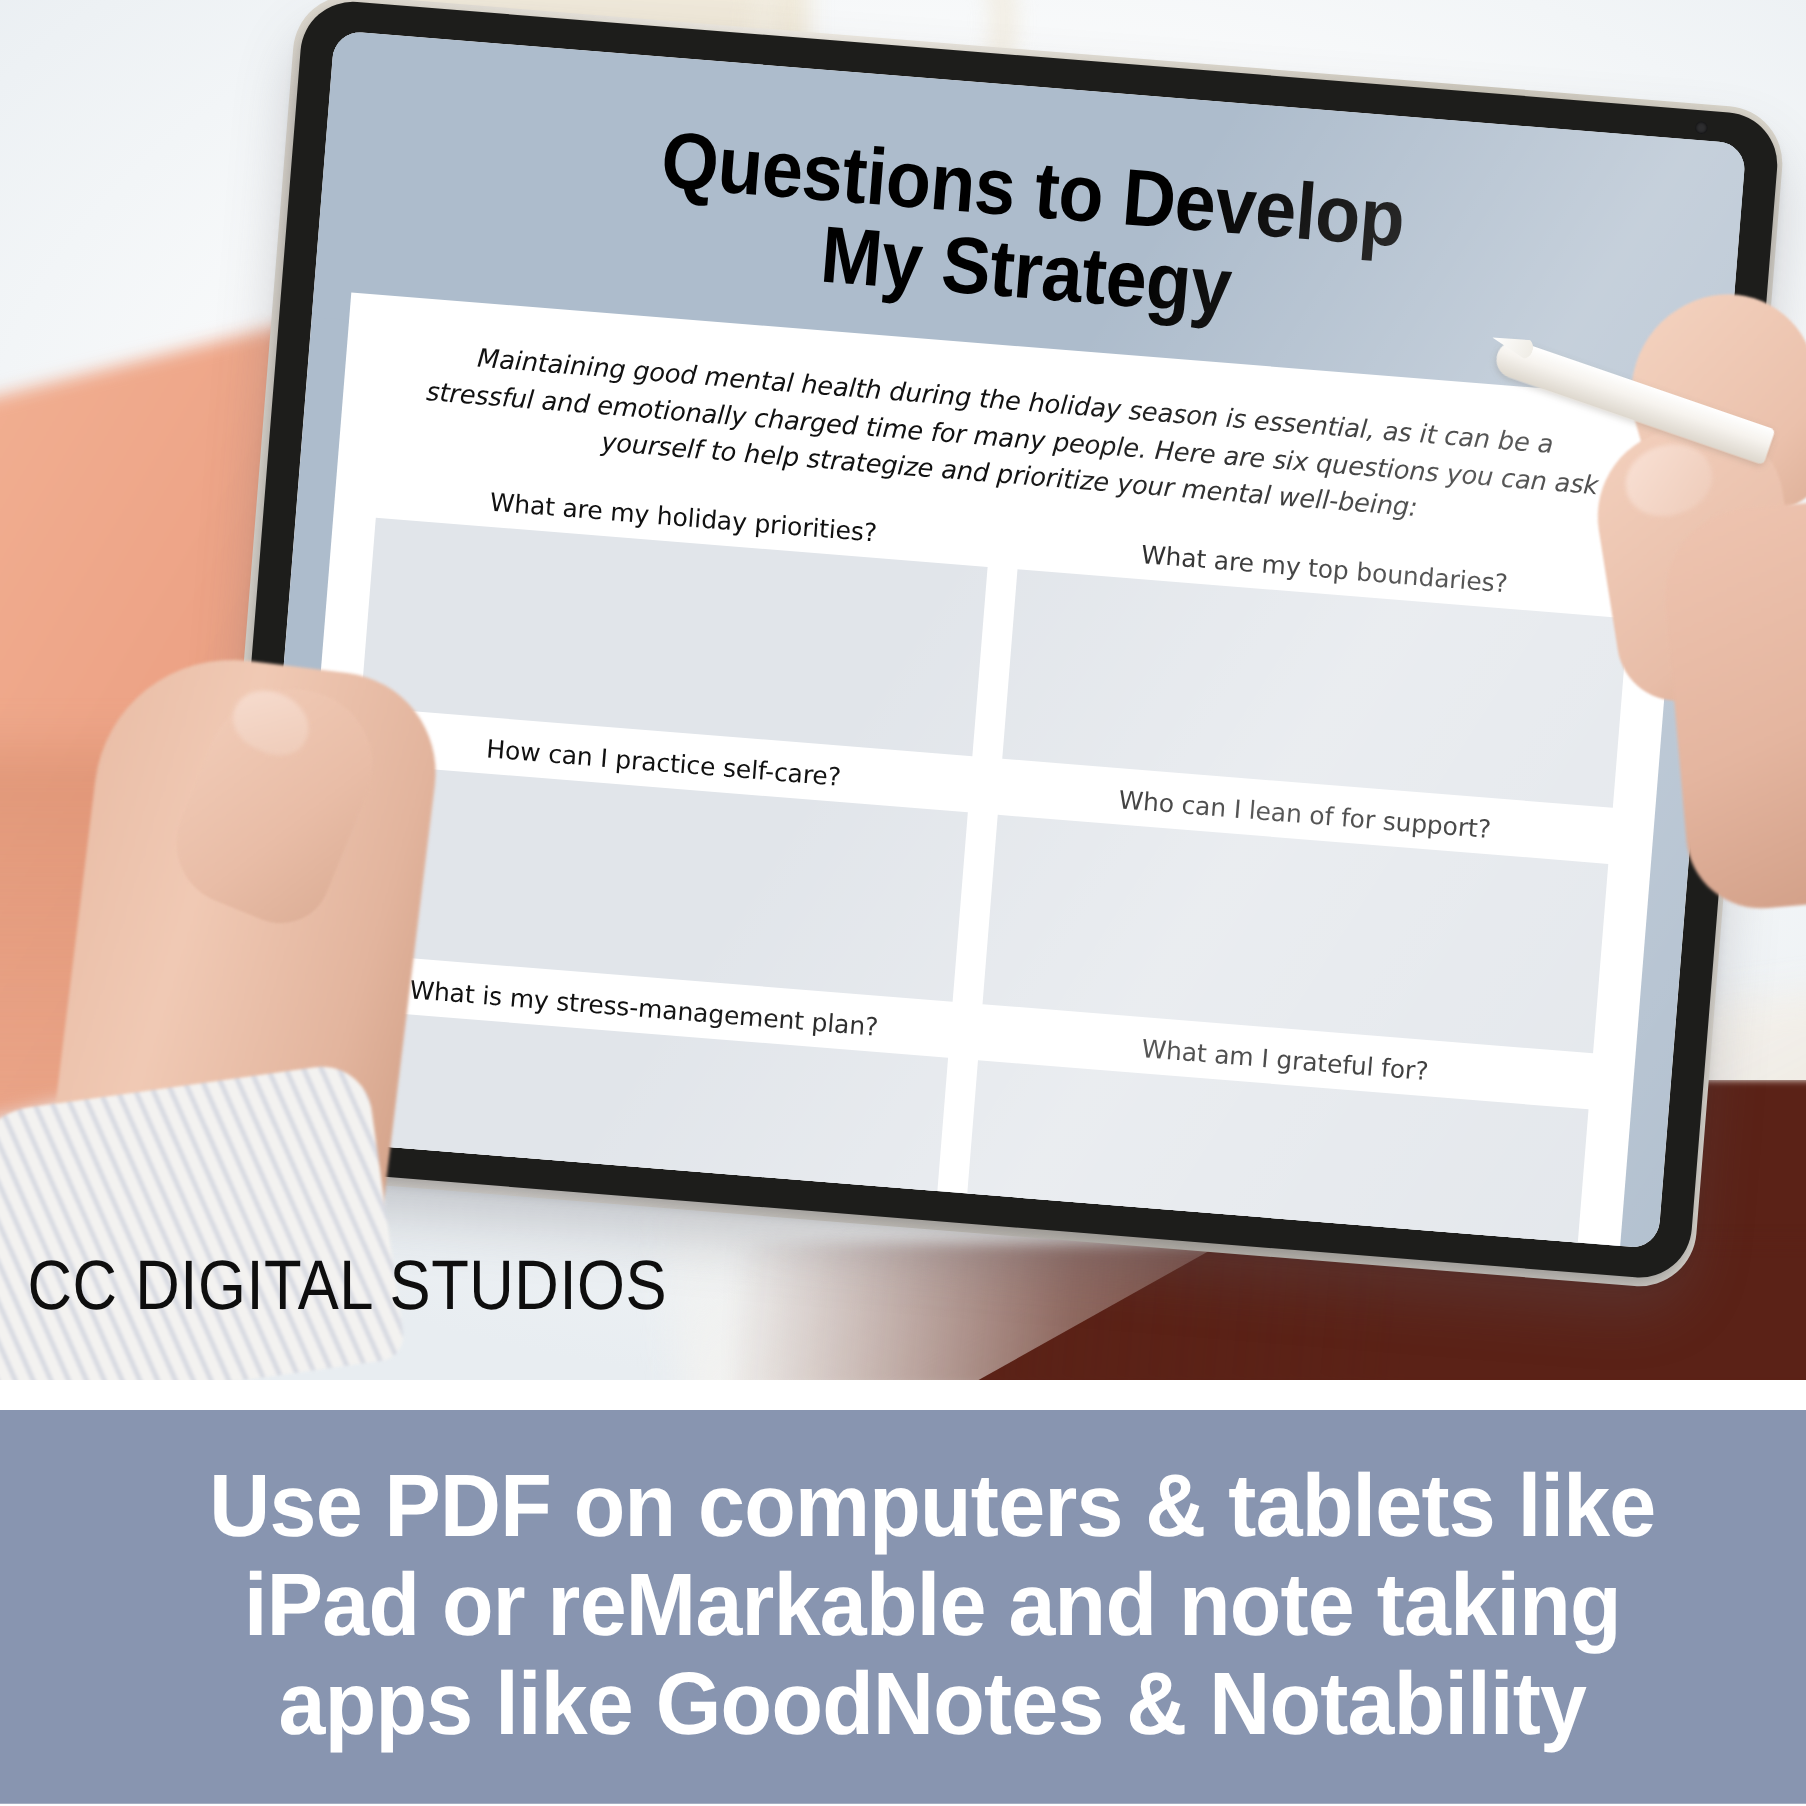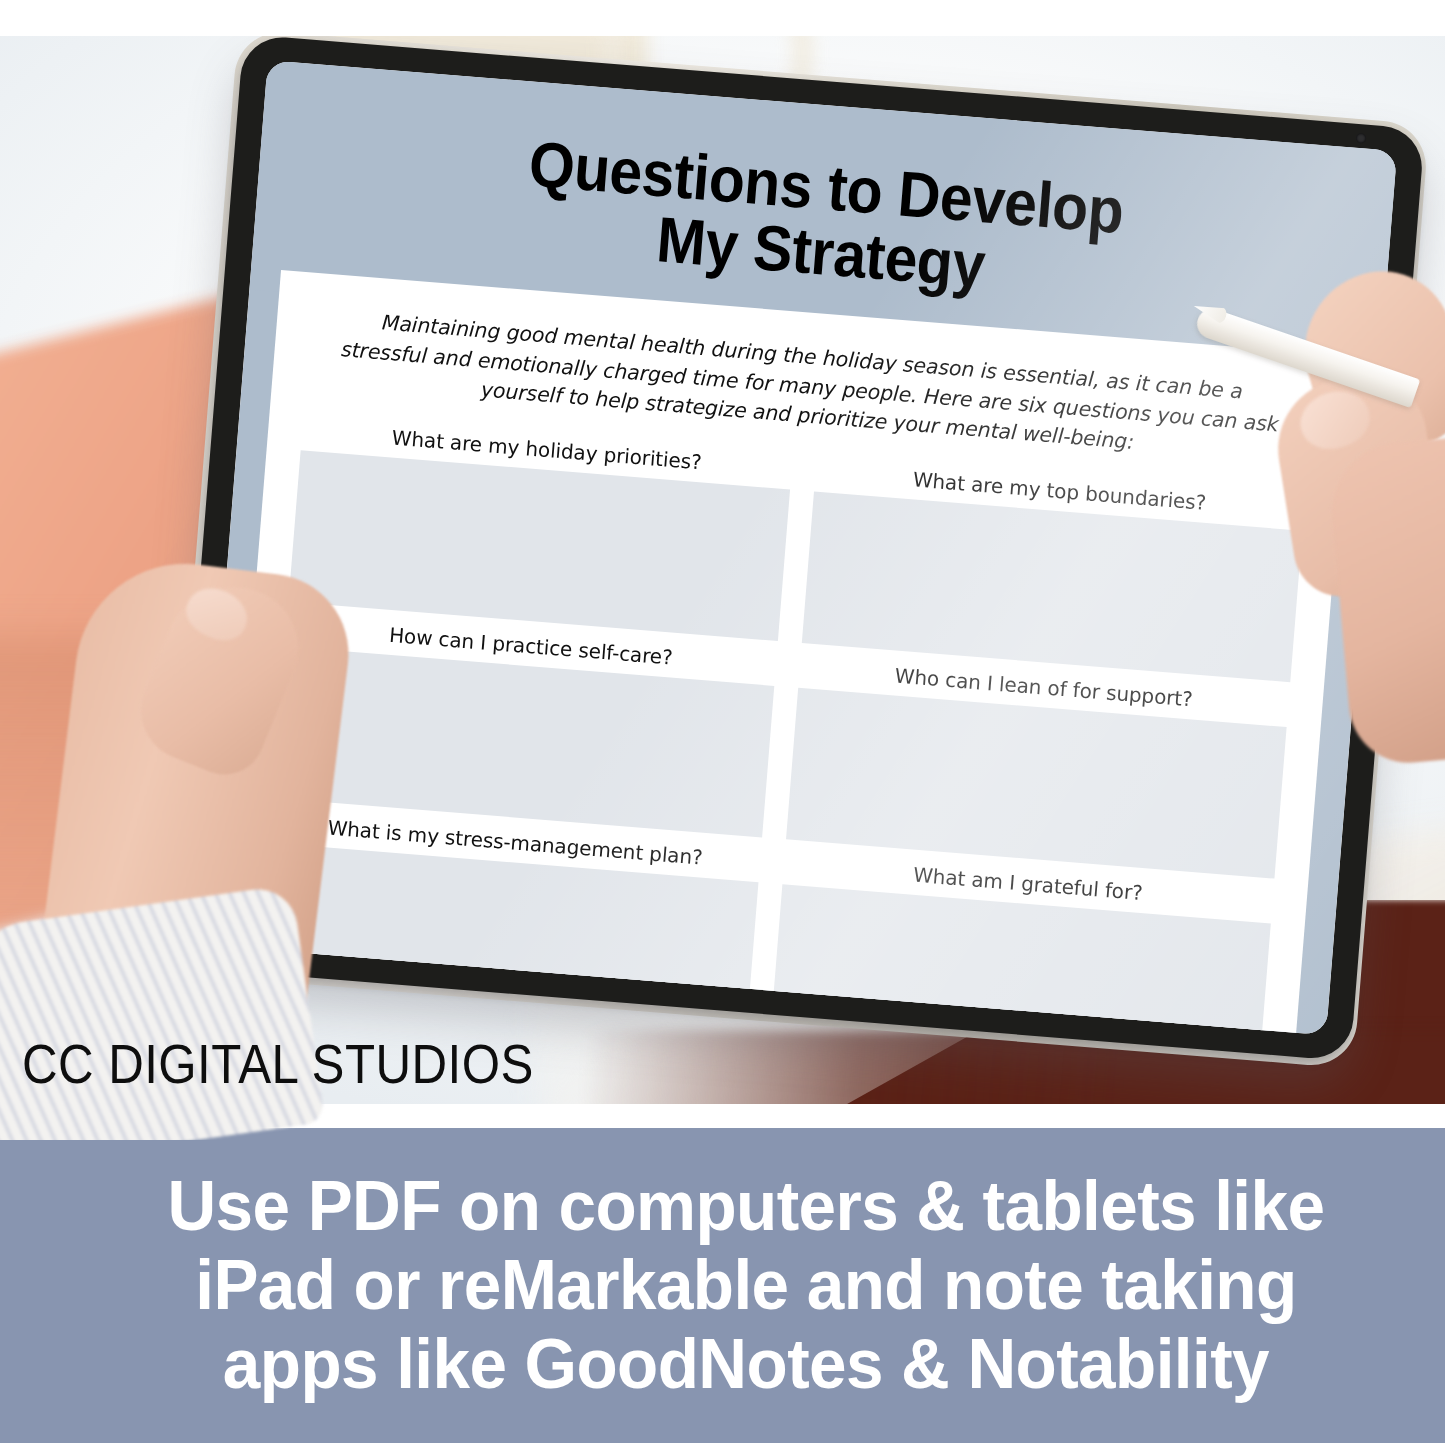--- a/index.html
+++ b/index.html
@@ -21,21 +21,20 @@
   }
 
   
   .photo {
     position: absolute;
     left: 0; top: 0;
     width: 1445px;
     height: 1104px;
     overflow: hidden;
     background: #fbfcfc;
-    margin-top: 36px;
   }
 
   
   .table-surface {
     position: absolute;
     left: -60px; top: -40px;
     width: 1600px; height: 1200px;
     background:
       radial-gradient(ellipse 1100px 700px at 52% 38%, #ffffff 0%, #fdfdfd 42%, #f2f5f7 72%, #e8edf1 100%);
   }

